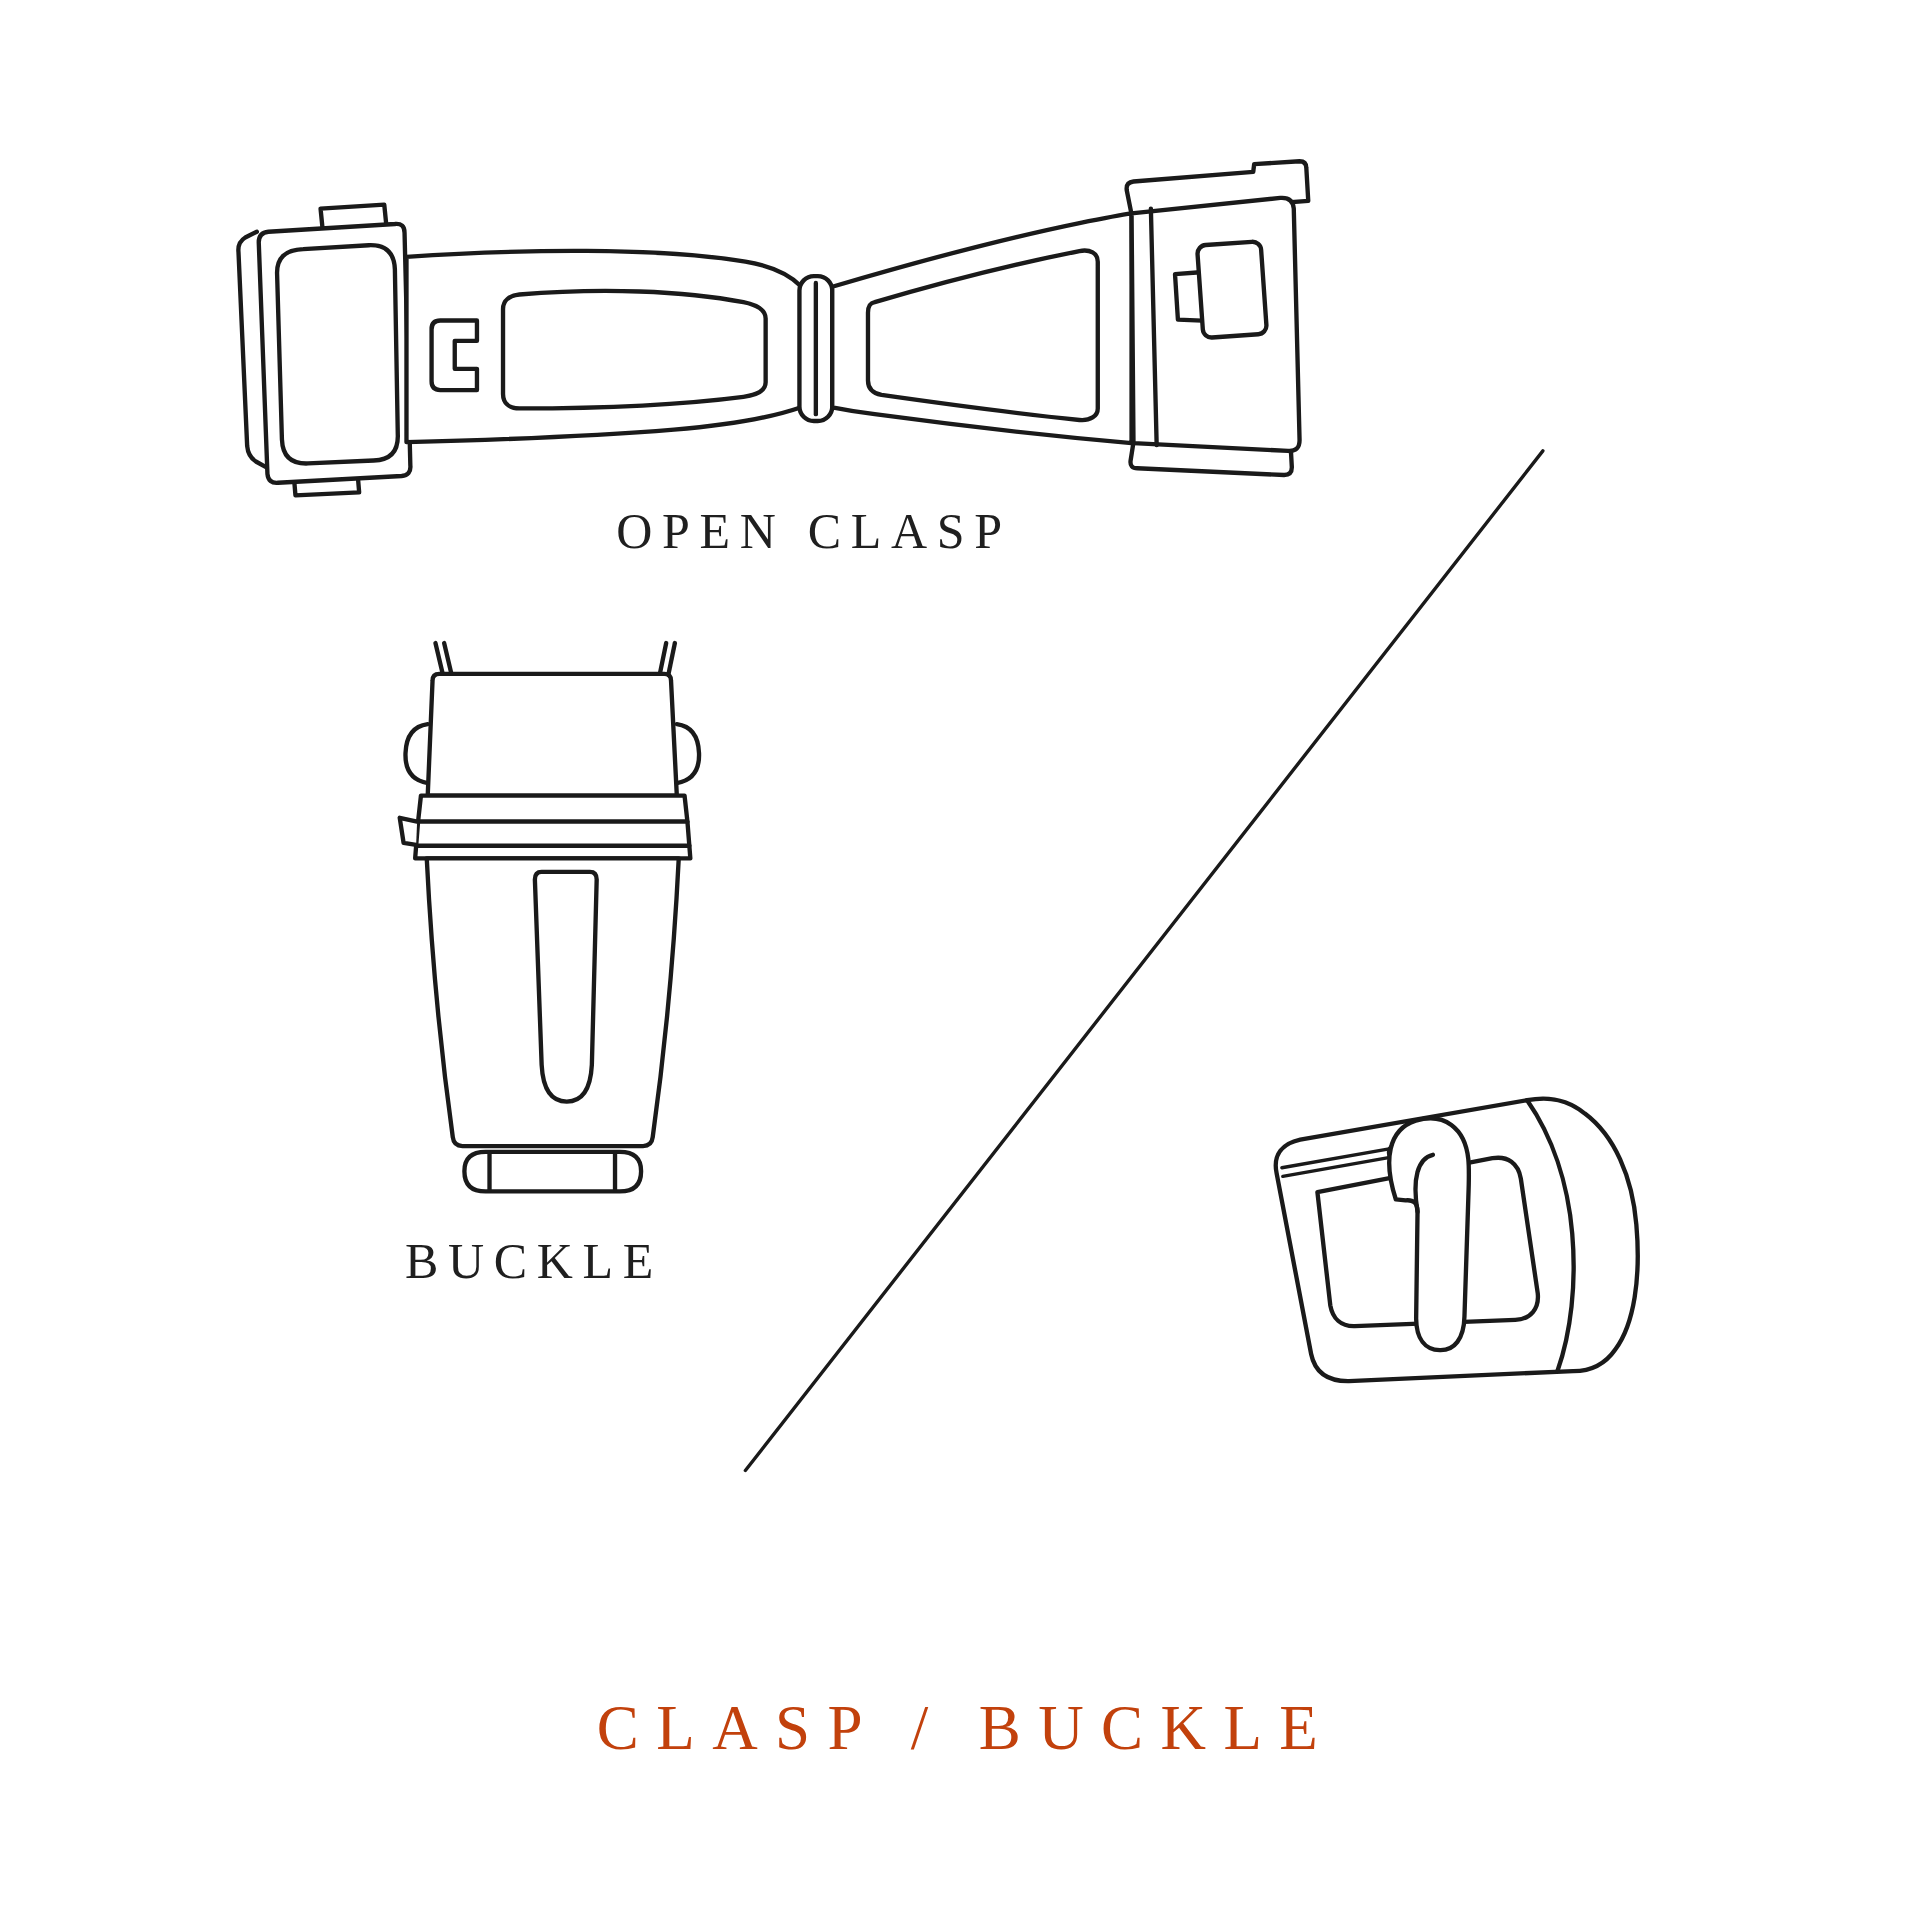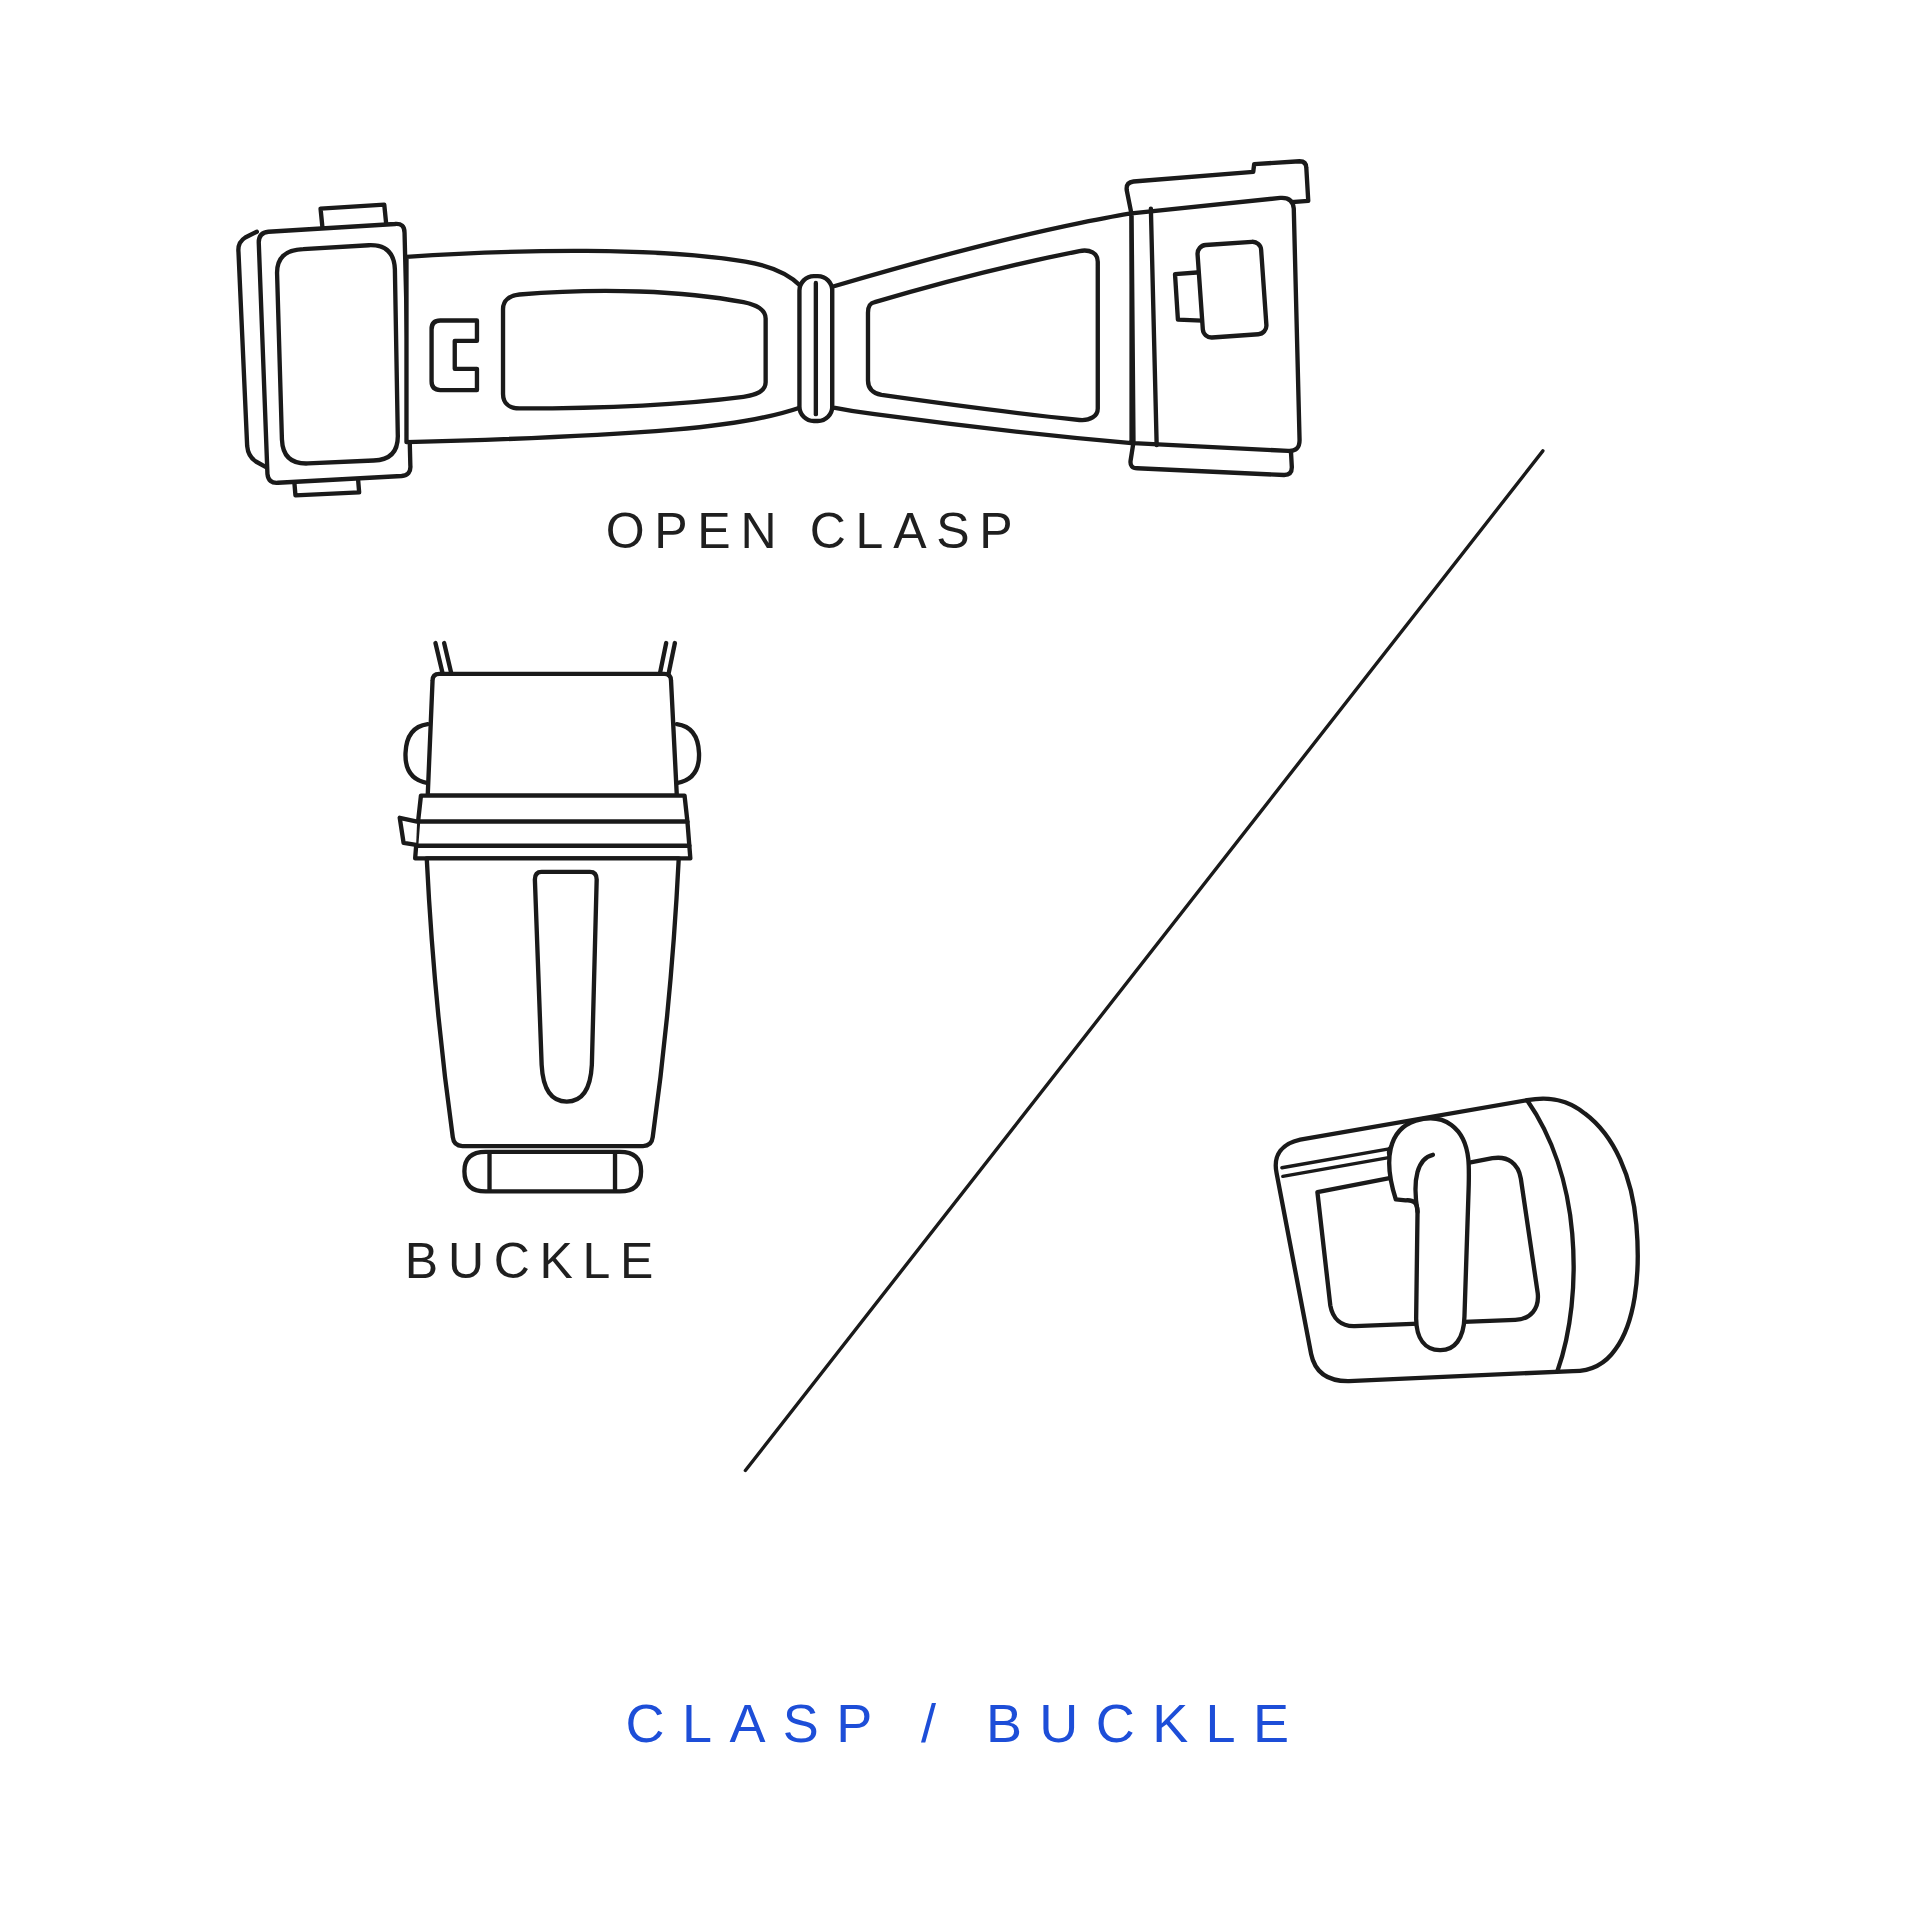--- a/index.html
+++ b/index.html
@@ -5,21 +5,21 @@
   html, body {
     margin: 0;
     padding: 0;
     background: #ffffff;
   }
   .canvas {
     position: relative;
     width: 1931px;
     height: 1931px;
     background: #ffffff;
-    font-family: Liberation Sans, sans-serif;
+    font-family: Liberation Serif, serif;
     overflow: hidden;
   }
   svg.art {
     position: absolute;
     left: 0;
     top: 0;
     width: 1931px;
     height: 1931px;
   }
   .label {
@@ -31,22 +31,22 @@
     white-space: nowrap;
     font-weight: 400;
   }
   .caption-open { left: 814px; top: 502px; }
   .caption-closed { left: 534px; top: 1232px; }
   .page-title {
     position: absolute;
     left: 966px;
     top: 1692px;
     transform: translateX(-50%);
-    color: #1d4ed8;
-    font-size: 54px;
+    color: #c2410c;
+    font-size: 63px;
     letter-spacing: 17.4px;
     white-space: nowrap;
     font-weight: 400;
   }
 </style>
 </head>
 <body>
 
 <div class="canvas">
 

